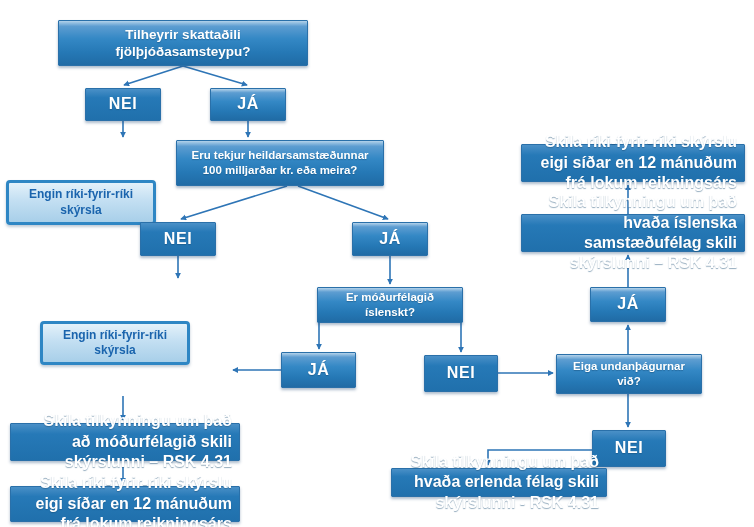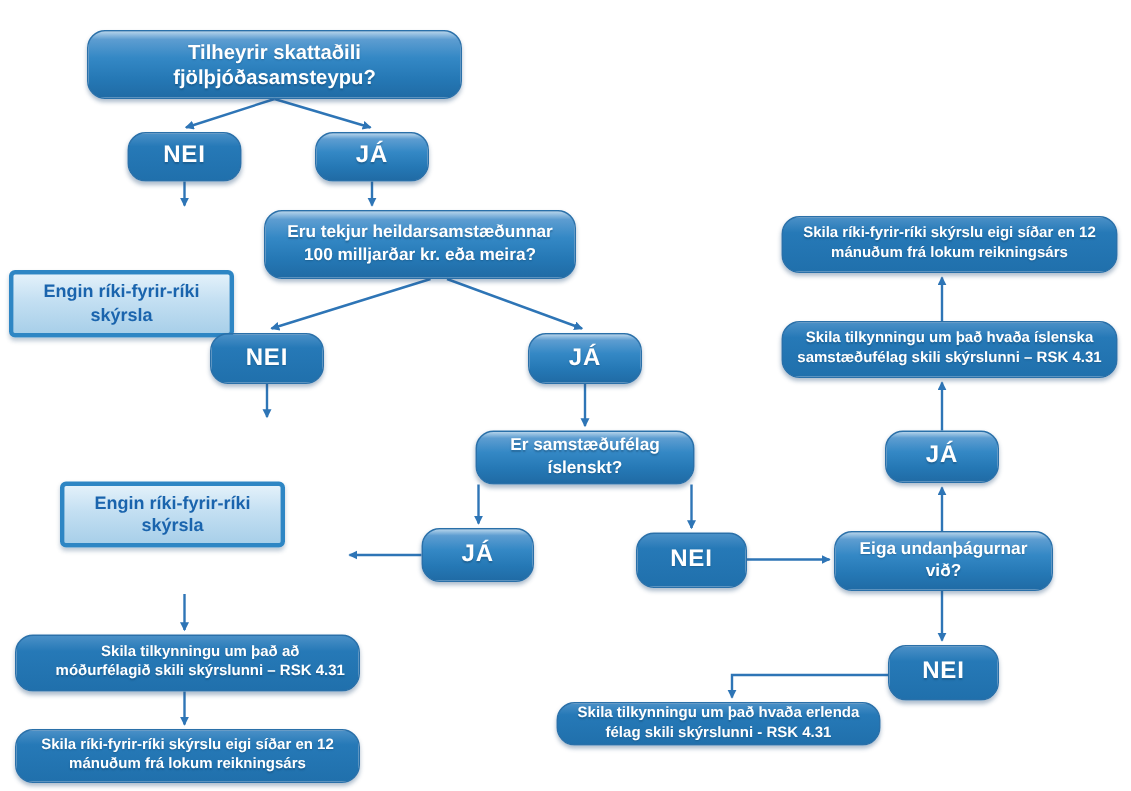--- a/index.html
+++ b/index.html
@@ -3,21 +3,21 @@
 <meta charset="utf-8">
 <style>
   html,body{margin:0;padding:0;background:#ffffff;}
   .canvas{
     position:relative;width:754px;height:527px;background:#ffffff;
     font-family:"Liberation Sans","DejaVu Sans",sans-serif;overflow:hidden;
   }
   svg.wires{position:absolute;left:0;top:0;width:754px;height:527px;}
   .node{
     position:absolute;display:flex;align-items:center;justify-content:center;
-    text-align:center;font-weight:700;border-radius:12px;box-sizing:border-box;
+    text-align:center;font-weight:700;border-radius:1px;box-sizing:border-box;
     padding:2px 7px;line-height:1.28;
   }
   .dark{
     background:linear-gradient(180deg,#b3d2ea 0%,#5d9dd1 12%,#3488c5 40%,#2578b5 72%,#206ba5 100%);
     border:1px solid #2a70a9;color:#ffffff;
     box-shadow:0 2px 3px rgba(40,80,120,.38);
     text-shadow:0 1px 1px rgba(20,70,110,.45);
   }
   .flat{
     background:linear-gradient(180deg,#4a90c7 0%,#2679b7 28%,#2070ac 100%);
@@ -26,21 +26,21 @@
     text-shadow:0 1px 1px rgba(20,70,110,.45);
   }
   .light{
     background:linear-gradient(180deg,#e3f1fa 0%,#c3dff2 45%,#a8cfe9 100%);
     border:3px solid #2e86c4;color:#1a64ad;
     box-shadow:0 2px 3px rgba(40,80,120,.3);border-radius:4px;
   }
   .fz-title{font-size:13.5px;}
   .fz-q{font-size:11.5px;}
   .fz-tag{font-size:16px;letter-spacing:.6px;}
-  .fz-body{font-size:10px;}
+  .fz-body{font-size:16px;text-align:right;}
   .fz-engin{font-size:12px;margin-top:40px;}
 
   
   #n-q1   {left:58px;  top:20px;  width:250px; height:46px;}
   #n-nei1 {left:85px;  top:88px;  width:76px;  height:33px;}
   #n-ja1  {left:210px; top:88px;  width:76px;  height:33px;}
   #n-engin1{left:6px;  top:140px; width:150px; height:45px;}
   #n-q2   {left:176px; top:140px; width:208px; height:46px;}
   #n-nei2 {left:140px; top:222px; width:76px;  height:34px;}
   #n-ja2  {left:352px; top:222px; width:76px;  height:34px;}
@@ -49,21 +49,21 @@
   #n-ja3  {left:281px; top:352px; width:75px;  height:36px;}
   #n-nei3 {left:424px; top:355px; width:74px;  height:37px;}
   #n-modur{left:15px;  top:351px; width:215px; height:45px;}
   #n-tilk1{left:10px;  top:423px; width:230px; height:38px;padding-left:24px;}
   #n-skila1{left:10px; top:486px; width:230px; height:36px;}
   #n-q4   {left:556px; top:354px; width:146px; height:40px;}
   #n-ja4  {left:590px; top:287px; width:76px;  height:35px;}
   #n-nei4 {left:592px; top:430px; width:74px;  height:37px;}
   #n-tilk2{left:521px; top:214px; width:224px; height:38px;}
   #n-skila2{left:521px;top:144px; width:224px; height:38px;}
-  #n-tilk3{left:371px; top:468px; width:216px; height:29px;}
+  #n-tilk3{left:391px; top:468px; width:216px; height:29px;}
 </style>
 </head>
 <body>
 
 <div class="canvas">
 
   <svg class="wires" viewBox="0 0 754 527">
     <defs>
       <marker id="arw" markerWidth="7" markerHeight="7" refX="5.2" refY="3" orient="auto" markerUnits="userSpaceOnUse">
         <path d="M0,0 L6,3 L0,6 Z" fill="#2e75b6"></path>
@@ -93,21 +93,21 @@
   </svg>
 
   <div class="node dark fz-title" id="n-q1">Tilheyrir skattaðili fjölþjóðasamsteypu?</div>
   <div class="node flat fz-tag" id="n-nei1">NEI</div>
   <div class="node dark fz-tag" id="n-ja1">JÁ</div>
   <div class="node light fz-engin" id="n-engin1">Engin ríki-fyrir-ríki skýrsla</div>
   <div class="node dark fz-q" id="n-q2">Eru tekjur heildarsamstæðunnar 100 milljarðar kr. eða meira?</div>
   <div class="node flat fz-tag" id="n-nei2">NEI</div>
   <div class="node dark fz-tag" id="n-ja2">JÁ</div>
   <div class="node light fz-engin" id="n-engin2">Engin ríki-fyrir-ríki skýrsla</div>
-  <div class="node dark fz-q" id="n-q3">Er samstæðufélag íslenskt?</div>
+  <div class="node dark fz-q" id="n-q3">Er móðurfélagið íslenskt?</div>
   <div class="node dark fz-tag" id="n-ja3">JÁ</div>
   <div class="node flat fz-tag" id="n-nei3">NEI</div>
   <div class="node flat fz-body" id="n-tilk1">Skila tilkynningu um það að móðurfélagið skili skýrslunni – RSK 4.31</div>
   <div class="node flat fz-body" id="n-skila1">Skila ríki-fyrir-ríki skýrslu eigi síðar en 12 mánuðum frá lokum reikningsárs</div>
   <div class="node dark fz-q" id="n-q4">Eiga undanþágurnar við?</div>
   <div class="node dark fz-tag" id="n-ja4">JÁ</div>
   <div class="node flat fz-tag" id="n-nei4">NEI</div>
   <div class="node flat fz-body" id="n-tilk2">Skila tilkynningu um það hvaða íslenska samstæðufélag skili skýrslunni – RSK 4.31</div>
   <div class="node flat fz-body" id="n-skila2">Skila ríki-fyrir-ríki skýrslu eigi síðar en 12 mánuðum frá lokum reikningsárs</div>
   <div class="node flat fz-body" id="n-tilk3">Skila tilkynningu um það hvaða erlenda félag skili skýrslunni - RSK 4.31</div>

